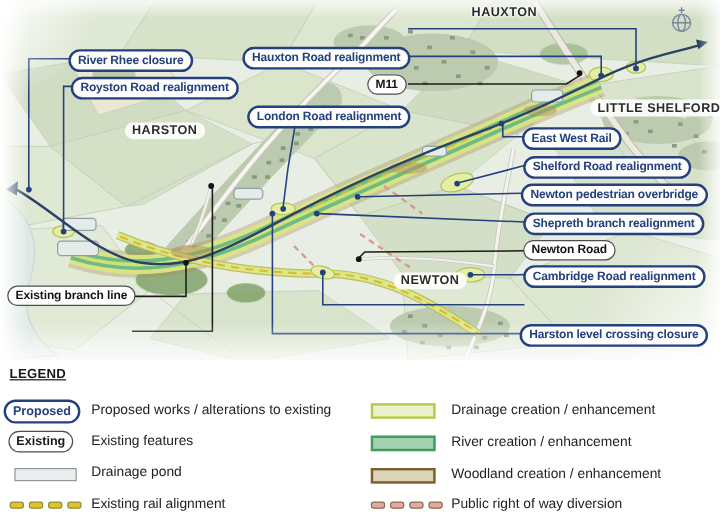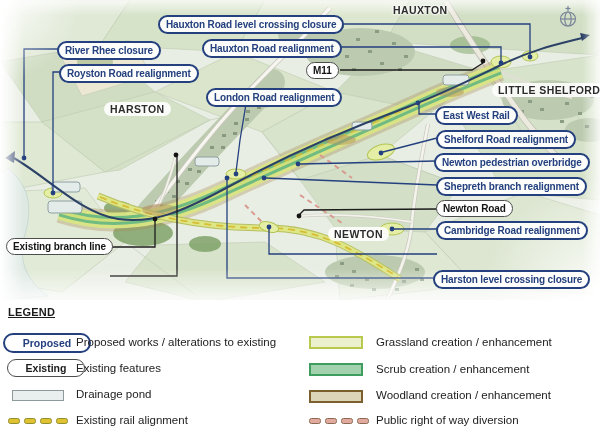--- a/index.html
+++ b/index.html
@@ -27,21 +27,21 @@
          letter-spacing:.4px;z-index:4;
          text-shadow:0 0 3px #fff,0 0 3px #fff,0 0 2px #fff;}
   .place.blob{background:rgba(255,255,255,.88);border-radius:9px;padding:1px 6px;}
   .compass{position:absolute;z-index:4;}
   
   .legend-area{position:absolute;left:0;top:300px;width:600px;height:136px;background:#ffffff;}
   .lg-title{position:absolute;left:8px;top:6px;font-size:11px;font-weight:bold;color:#1a1a1a;
             text-decoration:underline;letter-spacing:.2px;text-align:center;}
   .ltext{position:absolute;font-size:11.5px;color:#222;white-space:nowrap;}
   .sw-pill{position:absolute;border-radius:10px;text-align:center;font-size:10.5px;
-           line-height:14px;padding:1px 12px;white-space:nowrap;background:#fff;}
+           line-height:14px;padding:1px 0;white-space:nowrap;background:#fff;}
   .sw-pill.prop{width:60px;border:2px solid #24407e;color:#24407e;font-weight:bold;}
   .sw-pill.exist{width:52px;border:1.5px solid #4d4d4d;color:#1a1a1a;font-weight:600;}
   .sw-rect{position:absolute;width:50px;height:9px;}
   .sw-rect.drain{background:#e9efee;border:1.5px solid #8e999b;}
   .sw-rect.grass{background:#ecf0cd;border:2px solid #b9c94e;}
   .sw-rect.scrub{background:#a3d3ae;border:2px solid #3f9d5f;}
   .sw-rect.wood{background:#dcd5b8;border:2px solid #7b5f2c;}
   .dashes{position:absolute;display:flex;gap:4px;}
   .dash{width:10px;height:4px;border-radius:2.5px;}
   .dash.y{background:#e0c231;border:1px solid #8f8f2e;}
@@ -277,21 +277,20 @@
         <polyline points="110,276 177,276 177,157"></polyline>
       </g>
       <g fill="#141414">
         <circle cx="483" cy="61" r="2.4"></circle>
           <circle cx="299" cy="216" r="2.4"></circle>
         <circle cx="155" cy="219" r="2.4"></circle>
           <circle cx="176" cy="155" r="2.4"></circle>
       </g>
     </svg>
 
-    <div class="co p" style="left:158px;top:15px">Hauxton Road level crossing closure</div>
     <div class="co p" style="left:57px;top:41px">River Rhee closure</div>
     <div class="co p" style="left:202px;top:39px">Hauxton Road realignment</div>
     <div class="co p" style="left:59px;top:64px">Royston Road realignment</div>
     <div class="co e" style="left:306px;top:62px">M11</div>
     <div class="co p" style="left:206px;top:88px">London Road realignment</div>
     <div class="co p" style="left:435px;top:106px">East West Rail</div>
     <div class="co p" style="left:436px;top:130px">Shelford Road realignment</div>
     <div class="co p" style="left:434px;top:153px">Newton pedestrian overbridge</div>
     <div class="co p" style="left:436px;top:177px">Shepreth branch realignment</div>
     <div class="co e" style="left:436px;top:200px">Newton Road</div>
@@ -331,24 +330,24 @@
 
     <div class="dashes" style="left:8px;top:118px">
       <span class="dash y"></span>
         <span class="dash y"></span>
         <span class="dash y"></span>
         <span class="dash y"></span>
     </div>
     <div class="ltext" style="left:76px;top:114px">Existing rail alignment</div>
 
     <div class="sw-rect grass" style="left:309px;top:36px"></div>
-    <div class="ltext" style="left:376px;top:36px">Grassland creation / enhancement</div>
+    <div class="ltext" style="left:376px;top:36px">Drainage creation / enhancement</div>
 
     <div class="sw-rect scrub" style="left:309px;top:63px"></div>
-    <div class="ltext" style="left:376px;top:63px">Scrub creation / enhancement</div>
+    <div class="ltext" style="left:376px;top:63px">River creation / enhancement</div>
 
     <div class="sw-rect wood" style="left:309px;top:90px"></div>
     <div class="ltext" style="left:376px;top:89px">Woodland creation / enhancement</div>
 
     <div class="dashes" style="left:309px;top:118px">
       <span class="dash pk"></span>
         <span class="dash pk"></span>
         <span class="dash pk"></span>
         <span class="dash pk"></span>
     </div>

